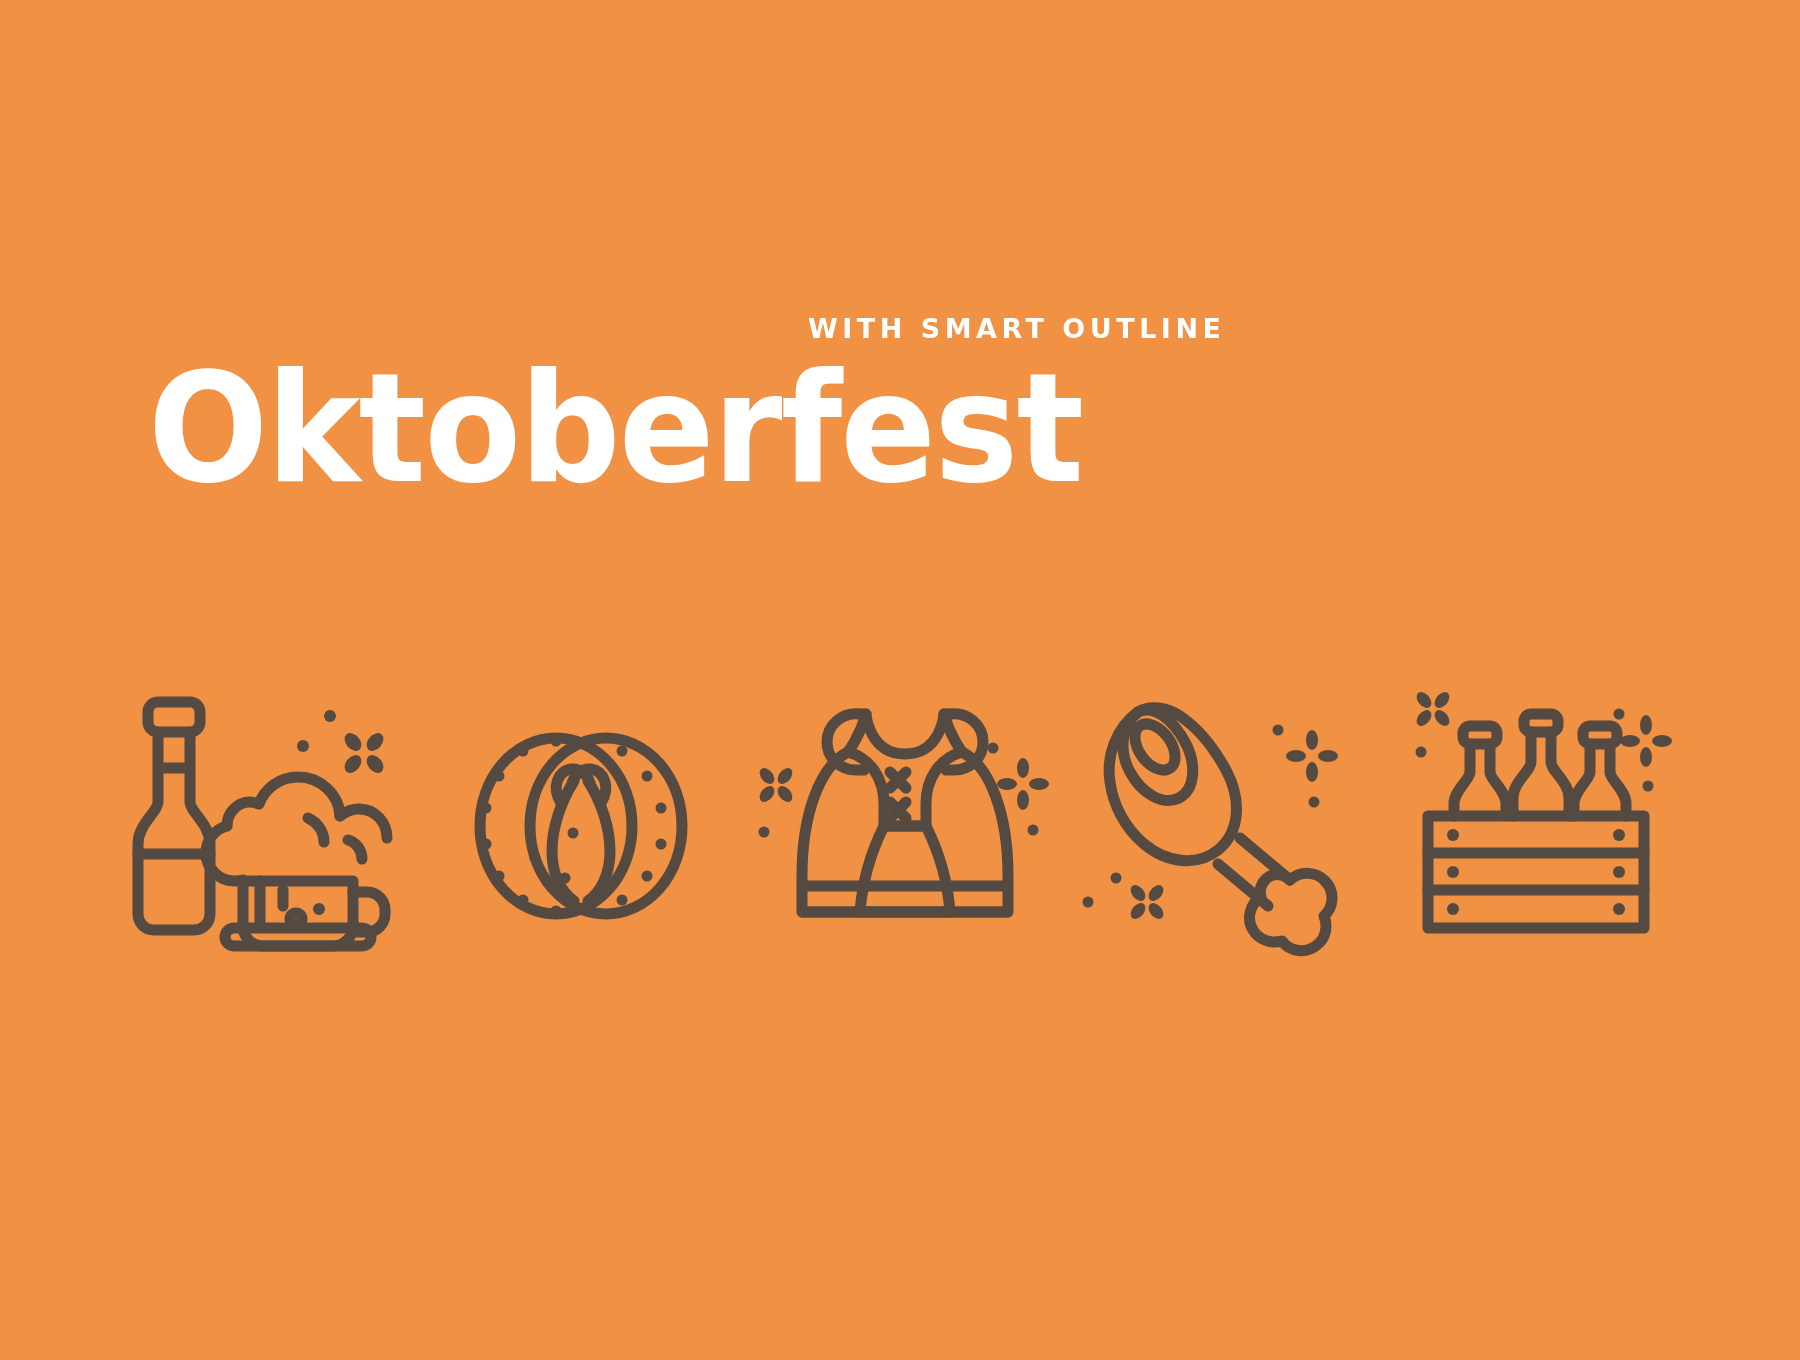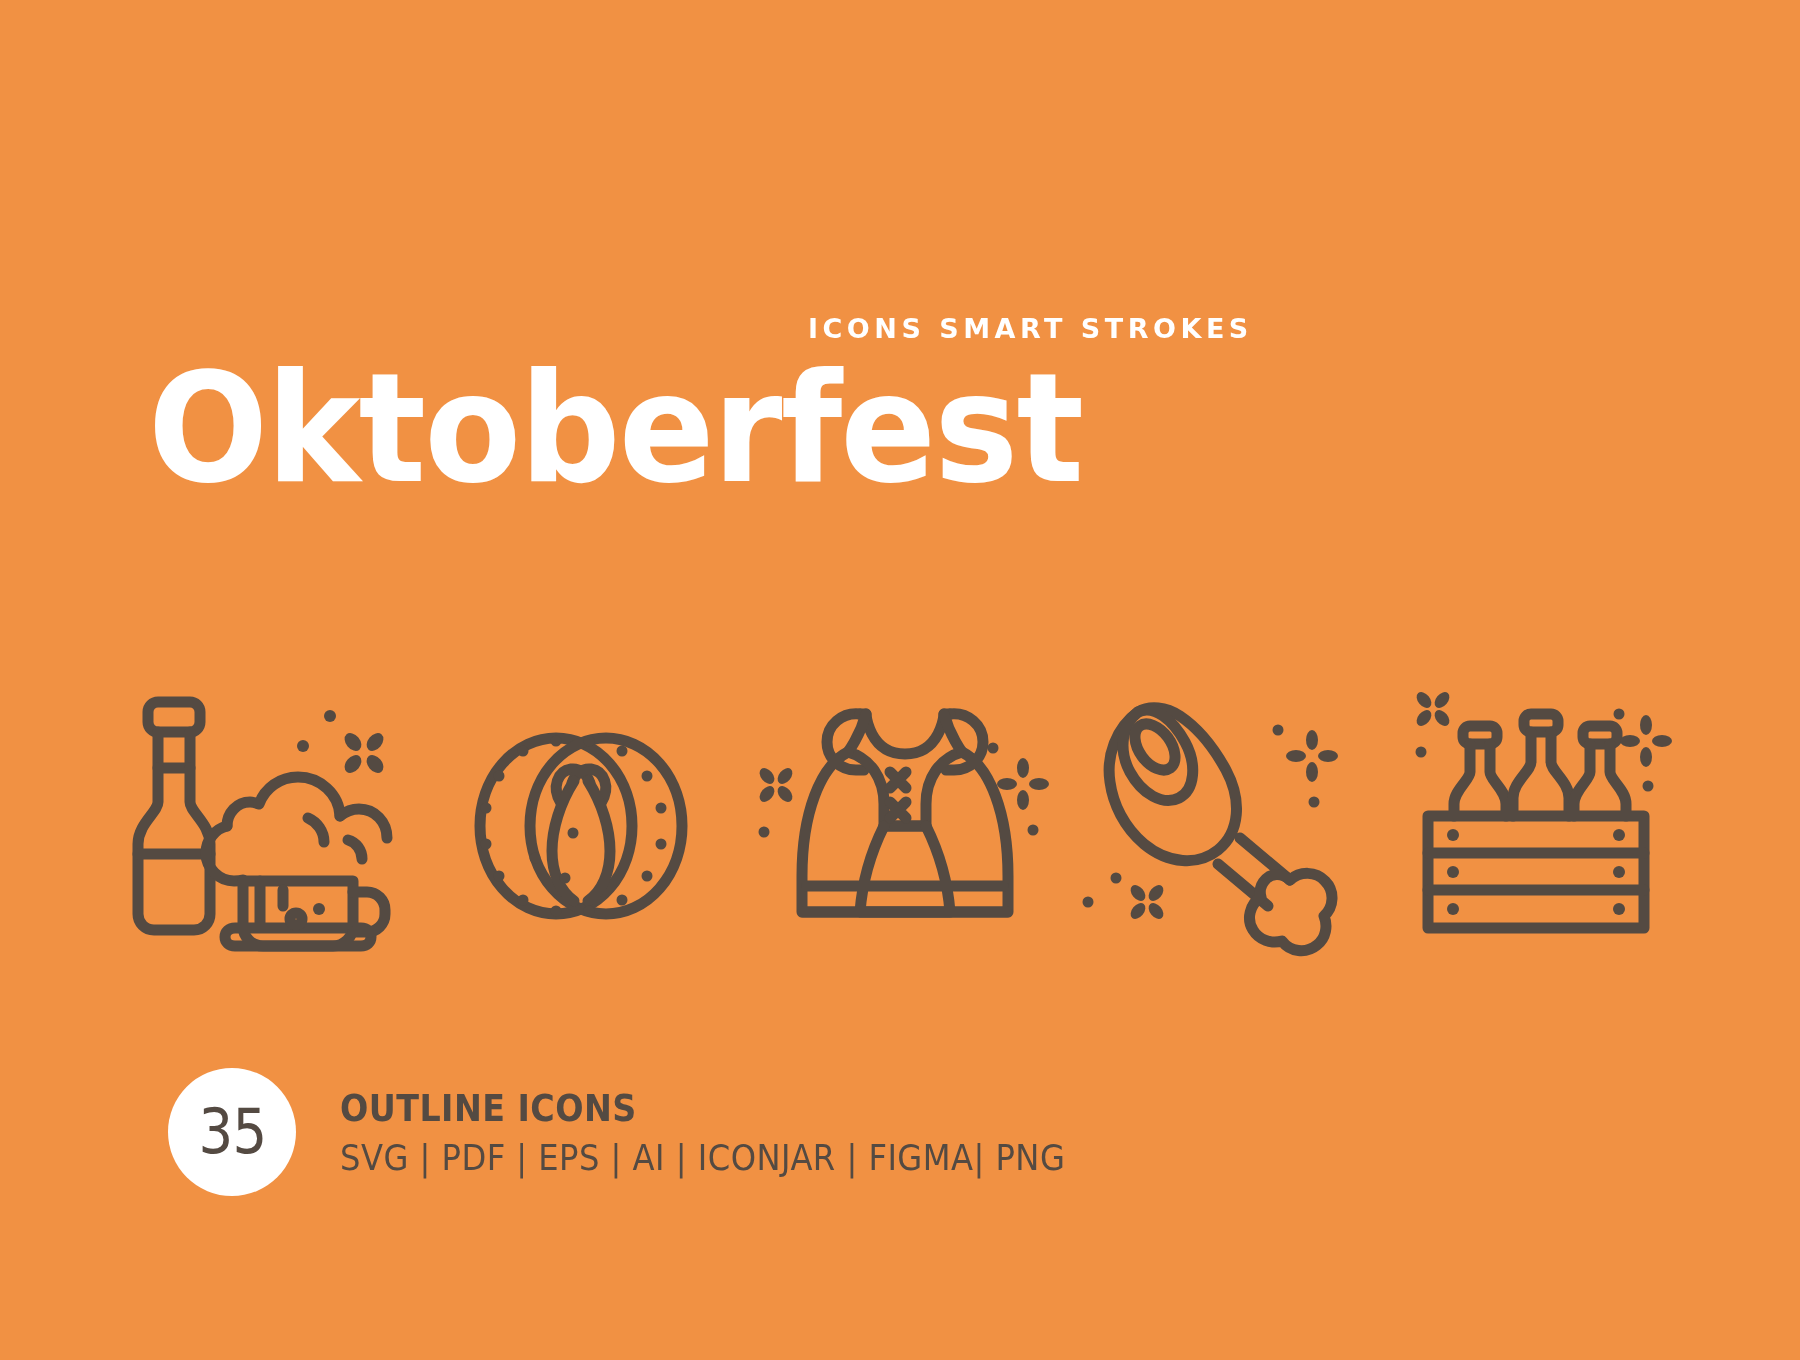--- a/index.html
+++ b/index.html
@@ -134,21 +134,21 @@
     transform-origin: left center;
     white-space: nowrap;
   }
 </style>
 </head>
 <body>
 
 <div class="poster">
 
   <div class="header-block">
-    <div class="eyebrow">ICONS SMART STROKES</div>
+    <div class="eyebrow">WITH SMART OUTLINE</div>
     <div class="main-title">Oktoberfest</div>
   </div>
 
   <div class="icon-row">
 
     <div class="icon-cell">
       <svg width="265" height="270" viewBox="0 0 265 270" fill="none" stroke="#544A42" stroke-width="11" stroke-linecap="round" stroke-linejoin="round">
 
         <rect x="25" y="22" width="52" height="30" rx="10"></rect>
 
@@ -345,23 +345,14 @@
           <ellipse cx="226" cy="67" rx="6" ry="10"></ellipse>
           <ellipse cx="210" cy="51" rx="10" ry="6"></ellipse>
           <ellipse cx="242" cy="51" rx="10" ry="6"></ellipse>
           <circle cx="228" cy="96" r="5.5"></circle>
         </g>
       </svg>
     </div>
 
   </div>
 
-  <div class="footer-block">
-    <div class="count-badge">
-      <span class="count-badge-value">35</span>
-    </div>
-    <div class="footer-text">
-      <div class="footer-heading">OUTLINE ICONS</div>
-      <div class="footer-formats">SVG | PDF | EPS | AI | ICONJAR | FIGMA| PNG</div>
-    </div>
-  </div>
 
 </div>
 
 </body></html>

